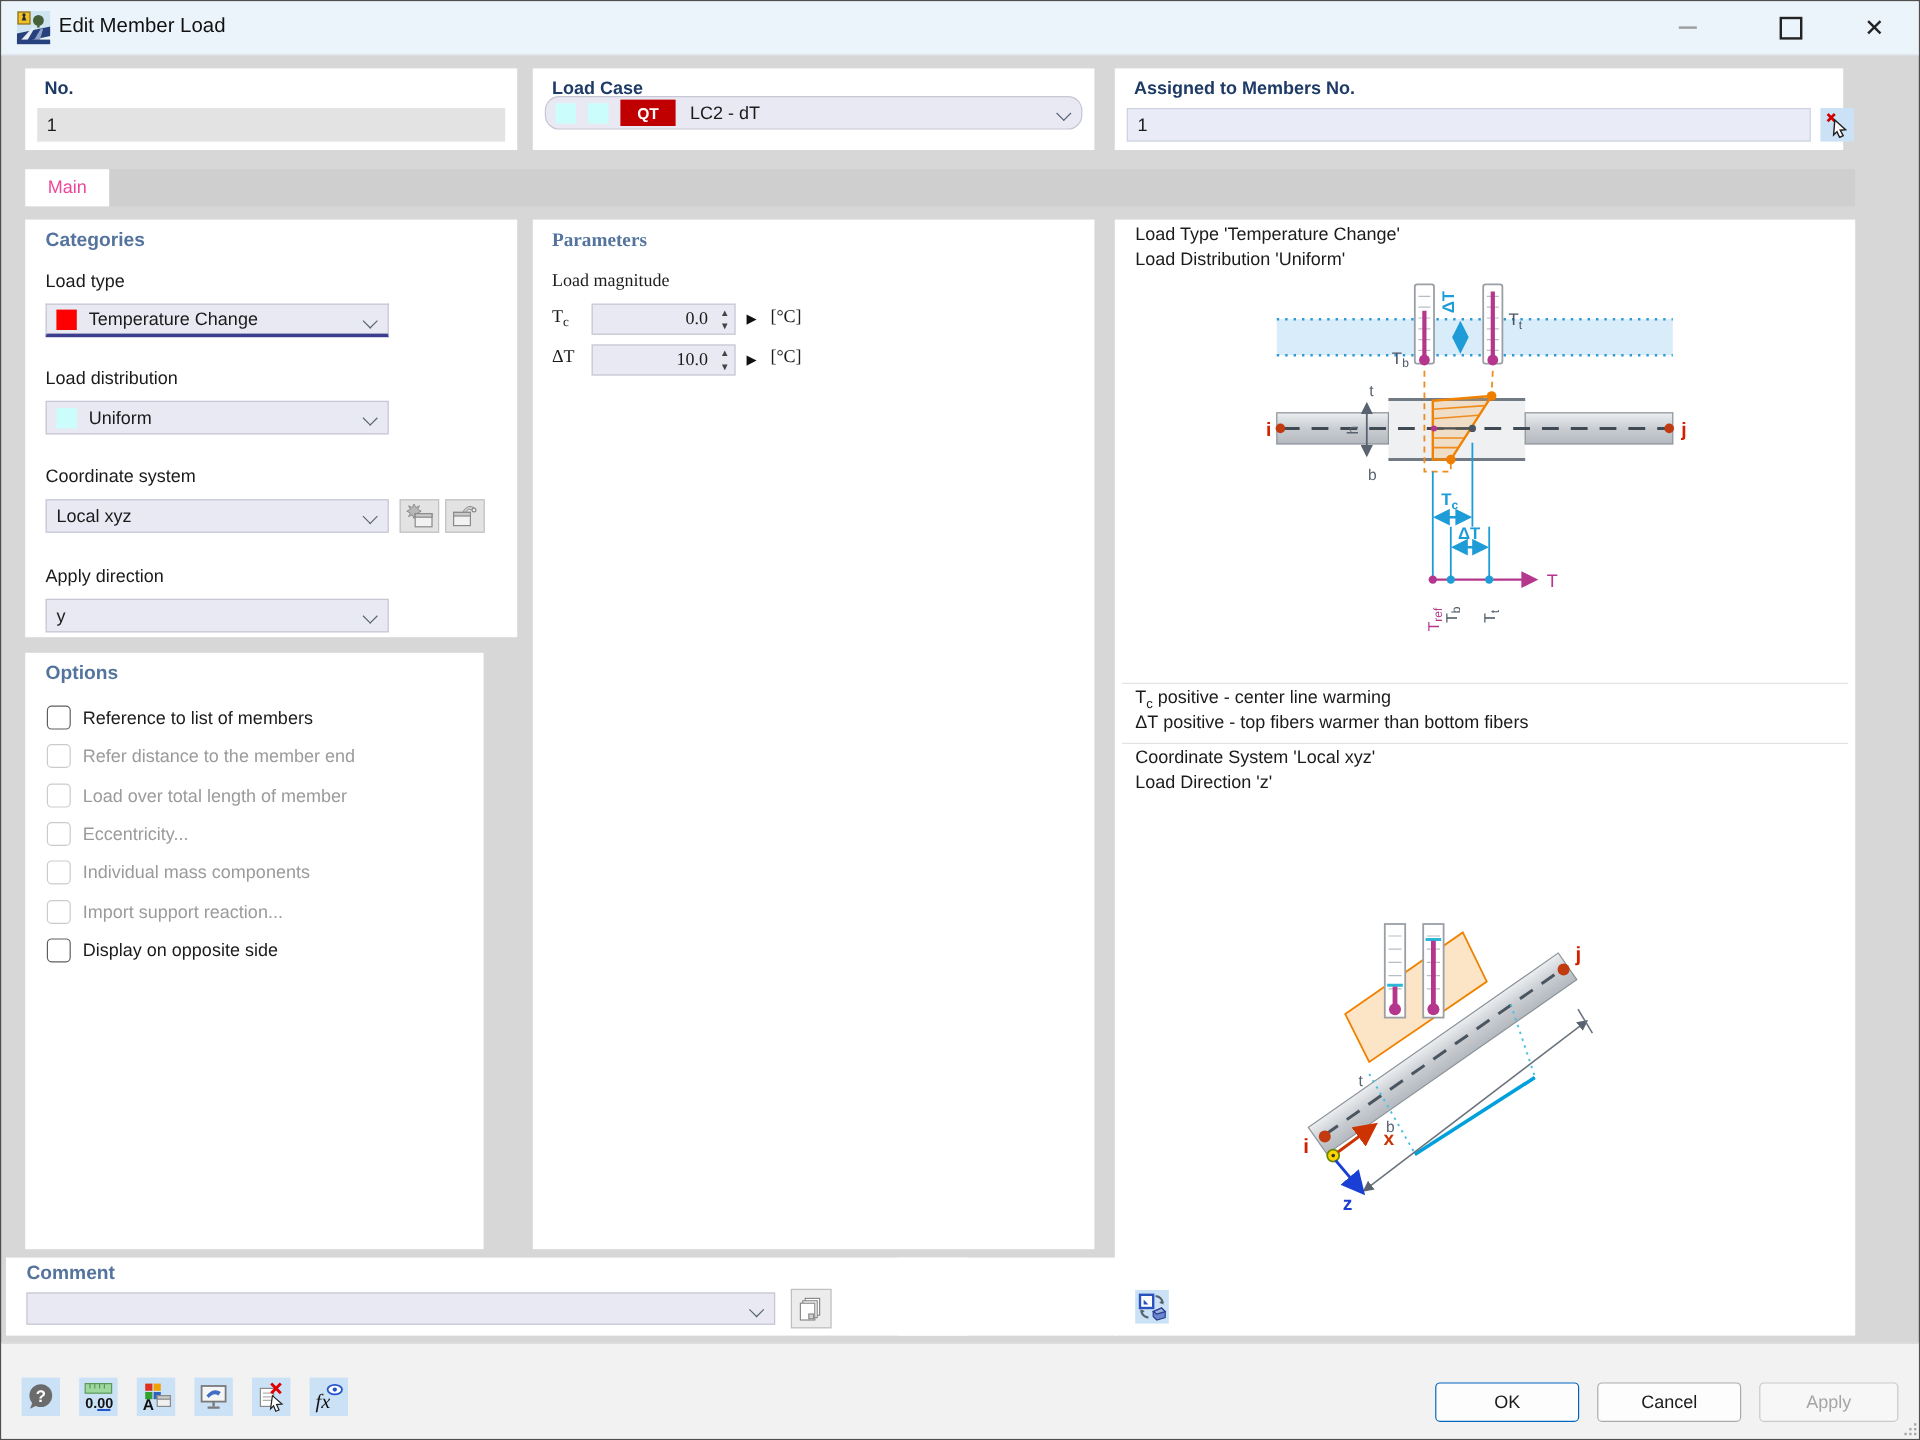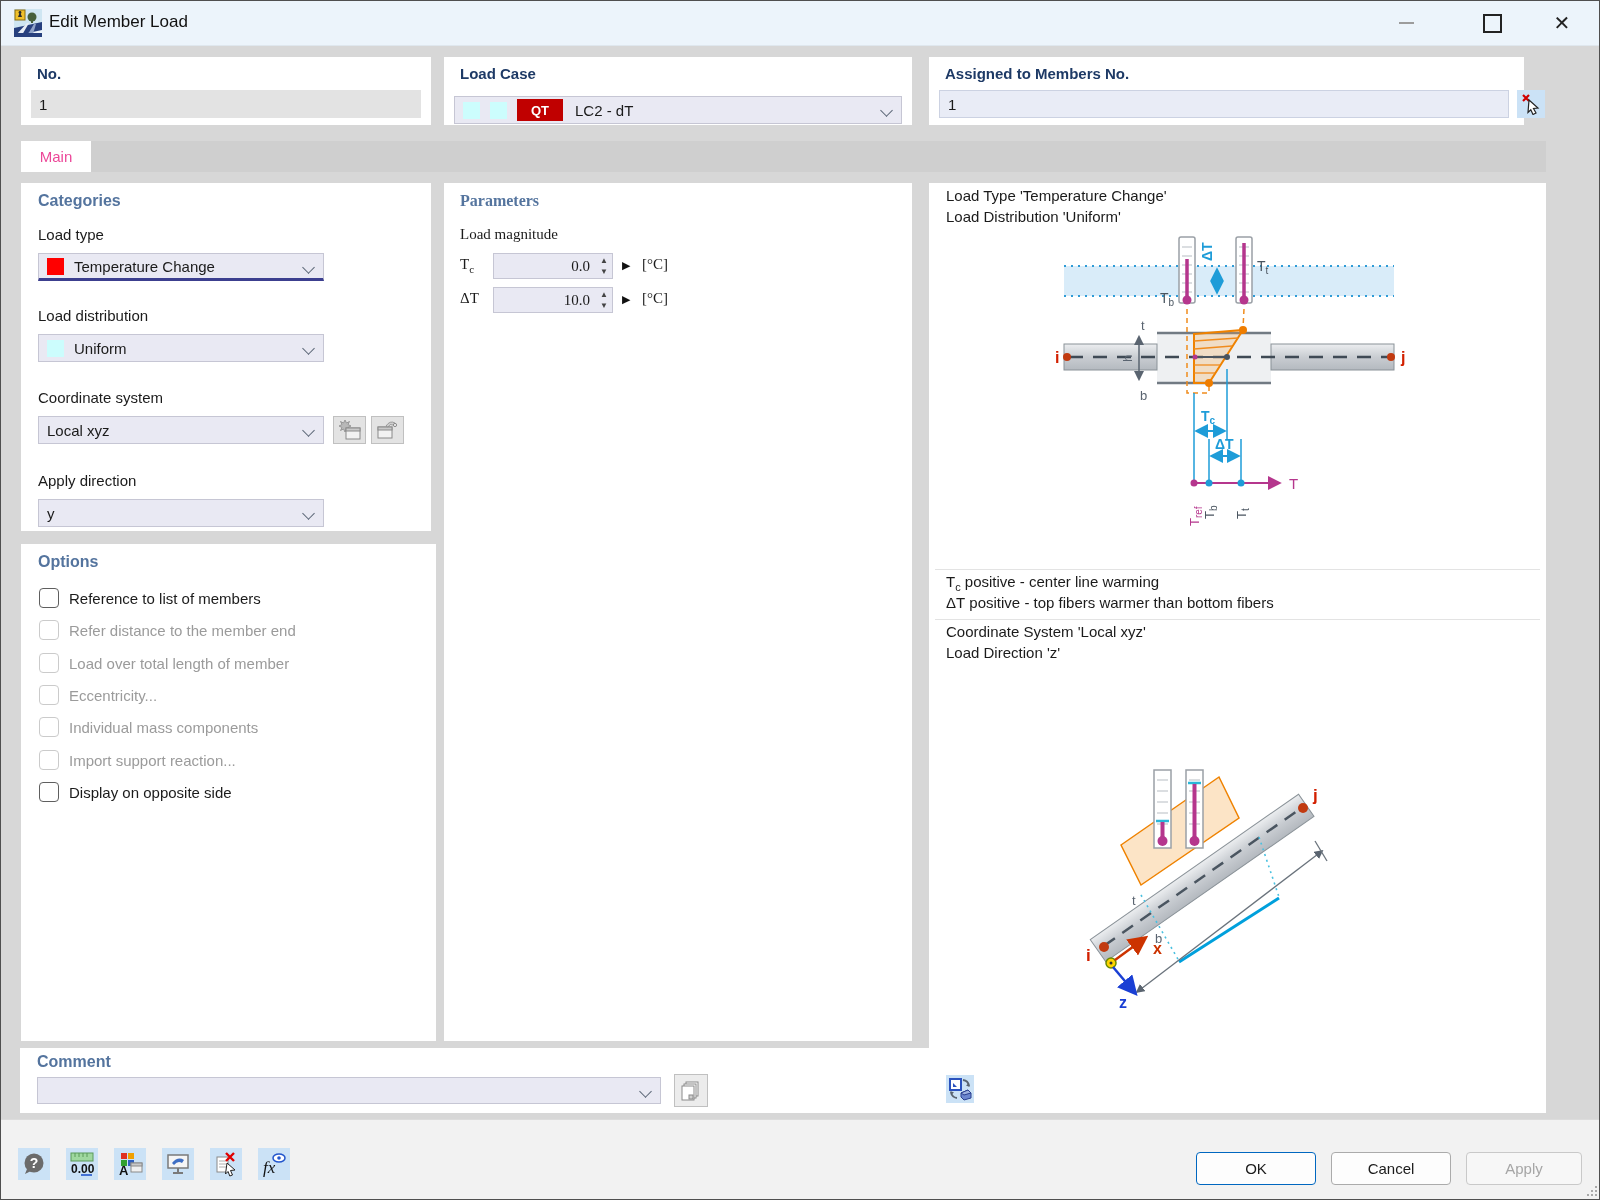--- a/index.html
+++ b/index.html
@@ -87,30 +87,30 @@
     <div class="win-btn btn-close">✕</div>
   </div>
 
   <div class="panel" style="left:20px;top:56px;width:410px;height:68px;">
     <div class="grp-head topbox-label">No.</div>
     <input class="txtin" style="left: 10px; top: 33px; width: 390px; background: rgb(227, 227, 227);" readonly="" value="1">
   </div>
 
   <div class="panel" style="left:443px;top:56px;width:468px;height:68px;">
     <div class="grp-head topbox-label">Load Case</div>
-    <div class="combo" style="left:10px;top:39px;width:448px;">
+    <div class="combo" style="left:10px;top:23px;width:448px;border-radius:12px;">
       <span class="swatch" style="background:#ccfdfd;"></span>
       <span class="swatch" style="background:#ccfdfd;"></span>
       <span class="qt-badge">QT</span>
       <span>LC2 - dT</span>
       <span class="chev"></span>
     </div>
   </div>
 
-  <div class="panel" style="left:928px;top:56px;width:595px;height:68px;">
+  <div class="panel" style="left:928px;top:56px;width:595px;height:68px;padding-left:12px;">
     <div class="grp-head topbox-label">Assigned to Members No.</div>
     <input class="txtin" style="left: 10px; top: 33px; width: 570px; background: rgb(233, 236, 246); border: 1px solid rgb(204, 210, 226);" value="1">
     <div class="blue-btn" style="left:588px;top:33px;width:28px;height:28px;">
       <svg width="22" height="22" viewBox="0 0 22 22">
         <path d="M4 1 L11 3 M4 1 L6 8 M4 1 L10 7" stroke="#d00000" stroke-width="0" fill="none"></path>
         <path d="M3 2 L9 8 M9 2 L3 8" stroke="#d00000" stroke-width="2.2" fill="none"></path>
         <polygon points="9,7 18,15 13.5,15.5 16,20 13,21.5 10.8,16.8 8,19.5" fill="#fff" stroke="#222" stroke-width="1.2"></polygon>
       </svg>
     </div>
   </div>
@@ -153,21 +153,21 @@
         <circle cx="19" cy="6" r="1.6" fill="#efefef" stroke="#8a8a8a"></circle>
       </svg>
     </div>
     <div class="lbl" style="position:absolute;left:17px;top:289px;">Apply direction</div>
     <div class="combo" style="left:17px;top:316px;width:286px;">
       <span>y</span>
       <span class="chev"></span>
     </div>
   </div>
 
-  <div class="panel" style="left:20px;top:543px;width:415px;height:497px;">
+  <div class="panel" style="left:20px;top:543px;width:382px;height:497px;">
     <div class="sec-head" style="position:absolute;left:17px;top:9px;">Options</div>
     <div class="cb-row" style="top:44px;">
         <span class="cb"></span>
         <span class="lbl">Reference to list of members</span>
       </div>
     <div class="cb-row" style="top:76px;">
         <span class="cb dis"></span>
         <span class="lbl dis">Refer distance to the member end</span>
       </div>
     <div class="cb-row" style="top:109px;">
@@ -417,21 +417,21 @@
         <path d="M15 3 a7 7 0 0 1 6 6" fill="none" stroke="#5a6470" stroke-width="1.8"></path>
         <path d="M21 6 L21.6 10 L18 8.6 Z" fill="#5a6470"></path>
         <path d="M9 21 a7 7 0 0 1 -6 -6" fill="none" stroke="#5a6470" stroke-width="1.8"></path>
         <path d="M3 18 L2.4 14 L6 15.4 Z" fill="#5a6470"></path>
         <polygon points="13,16 20,13 23,16 23,21 16,23 13,20" fill="#6c86cf" stroke="#2a3f8f"></polygon>
         <polygon points="13,16 20,13 23,16 16,18" fill="#9db0e0" stroke="#2a3f8f"></polygon>
       </svg>
     </div>
   </div>
 
-  <div class="panel" style="left:19px;top:1047px;width:802px;height:65px;">
+  <div class="panel" style="left:4px;top:1047px;width:802px;height:65px;">
     <div class="sec-head" style="position:absolute;left:17px;top:5px;">Comment</div>
     <div class="combo" style="left:17px;top:29px;width:624px;height:27px;">
       <span></span>
       <span class="chev"></span>
     </div>
     <div class="mini-btn" style="left:654px;top:26px;width:34px;height:33px;background:#ececec;">
       <svg width="22" height="22" viewBox="0 0 22 22">
         <rect x="6" y="2" width="12" height="14" fill="#fff" stroke="#8a8a8a"></rect>
         <rect x="4" y="4" width="12" height="14" fill="#fff" stroke="#8a8a8a"></rect>
         <rect x="2" y="6" width="12" height="14" fill="#fff" stroke="#8a8a8a"></rect>

